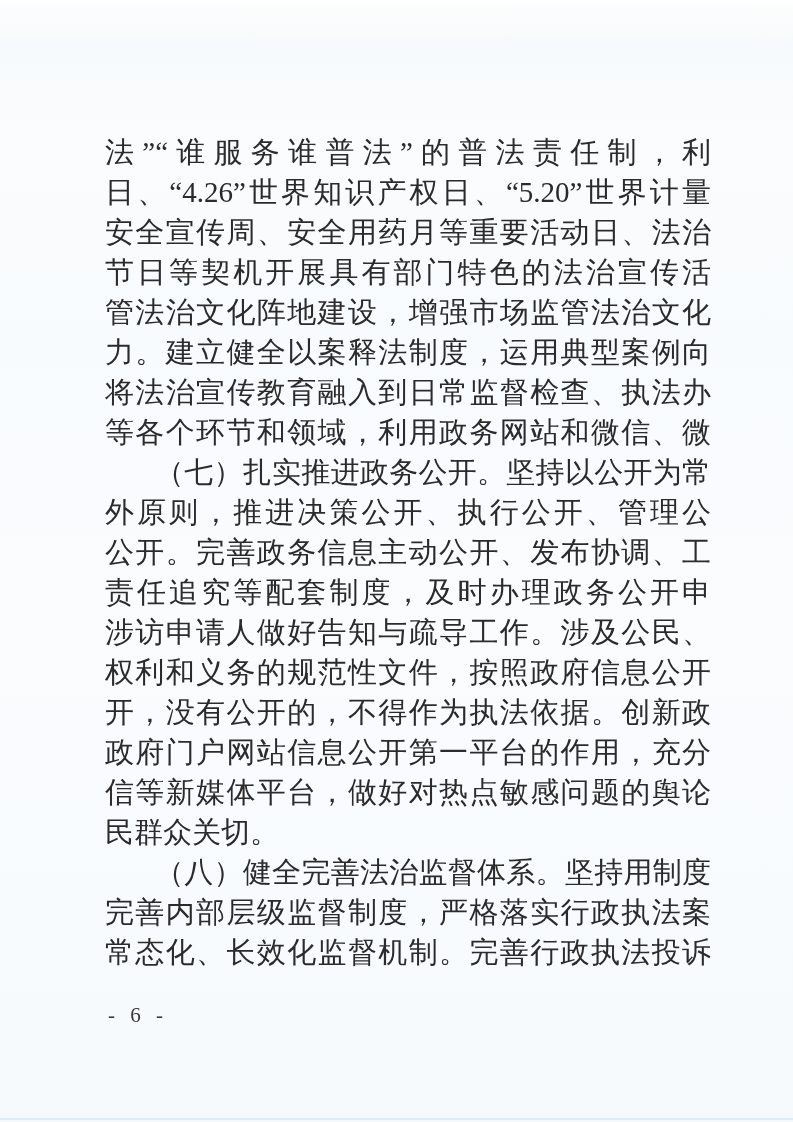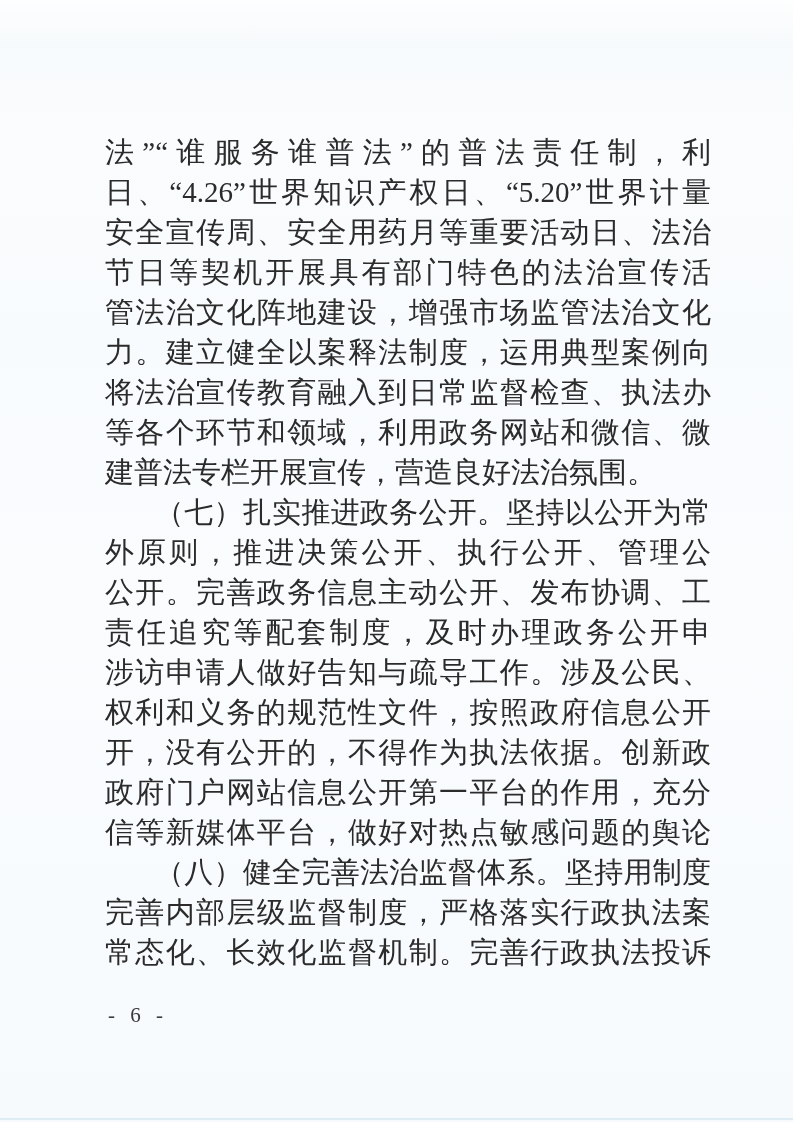--- a/index.html
+++ b/index.html
@@ -79,33 +79,33 @@
 
     <div class="para">
       <div class="line">法”“谁服务谁普法”的普法责任制，利用“3.15”国际消费者权益</div>
       <div class="line">日、“4.26”世界知识产权日、“5.20”世界计量日、质量月、食品</div>
       <div class="line">安全宣传周、安全用药月等重要活动日、法治主题纪念日、传统</div>
       <div class="line">节日等契机开展具有部门特色的法治宣传活动。大力加强市场监</div>
       <div class="line">管法治文化阵地建设，增强市场监管法治文化的吸引力和感染</div>
       <div class="line">力。建立健全以案释法制度，运用典型案例向社会公众开展普法，</div>
       <div class="line">将法治宣传教育融入到日常监督检查、执法办案、投诉举报处理</div>
       <div class="line">等各个环节和领域，利用政务网站和微信、微博等政务新媒体创</div>
-      <div class="line para-end">建普法专栏开展宣传，营造良好法治氛围。</div>
     </div>
 
     <div class="para">
       <div class="line first">（七）扎实推进政务公开。坚持以公开为常态、不公开为例</div>
       <div class="line">外原则，推进决策公开、执行公开、管理公开、服务公开、结果</div>
       <div class="line">公开。完善政务信息主动公开、发布协调、工作考核、年度报告、</div>
       <div class="line">责任追究等配套制度，及时办理政务公开申请，依法依规对涉诉、</div>
       <div class="line">涉访申请人做好告知与疏导工作。涉及公民、法人或者其他组织</div>
       <div class="line">权利和义务的规范性文件，按照政府信息公开要求和程序予以公</div>
       <div class="line">开，没有公开的，不得作为执法依据。创新政务公开方式，发挥</div>
       <div class="line">政府门户网站信息公开第一平台的作用，充分利用政务微博、微</div>
       <div class="line">信等新媒体平台，做好对热点敏感问题的舆论引导，及时回应人</div>
+      <div class="line para-end">民群众关切。</div>
     </div>
 
     <div class="para">
       <div class="line first">（八）健全完善法治监督体系。坚持用制度管权管事管人，</div>
       <div class="line">完善内部层级监督制度，严格落实行政执法案卷评查制度，建立</div>
       <div class="line">常态化、长效化监督机制。完善行政执法投诉举报和处理机制，</div>
     </div>
 
   </div>
 

